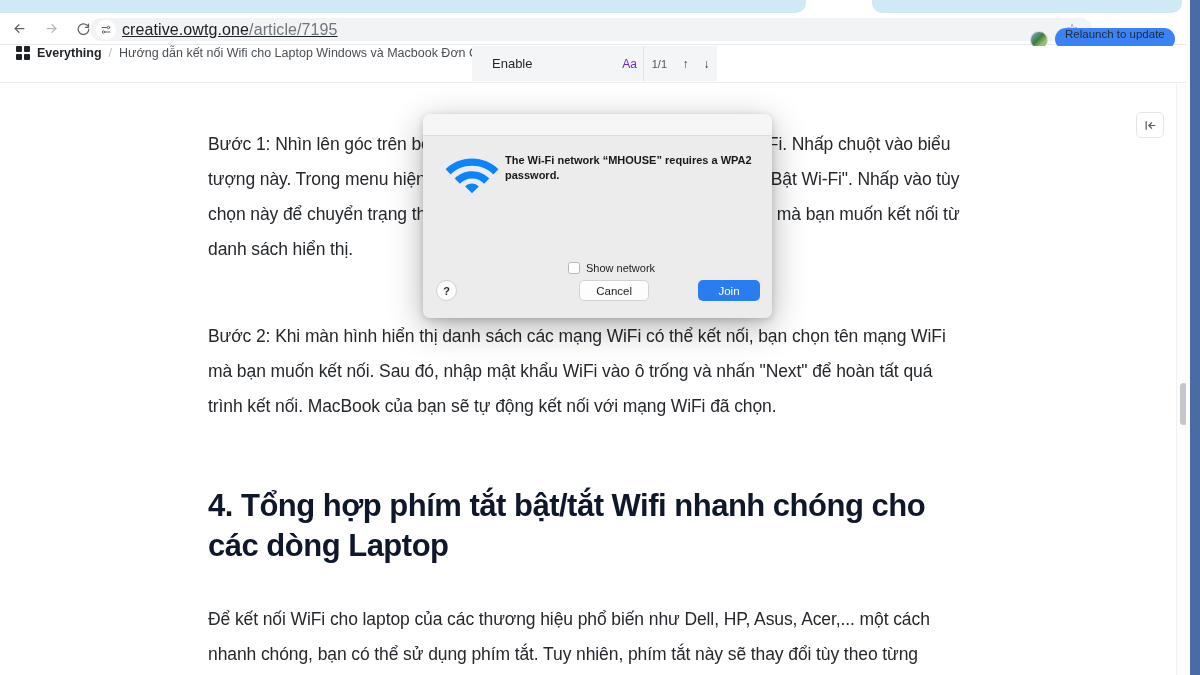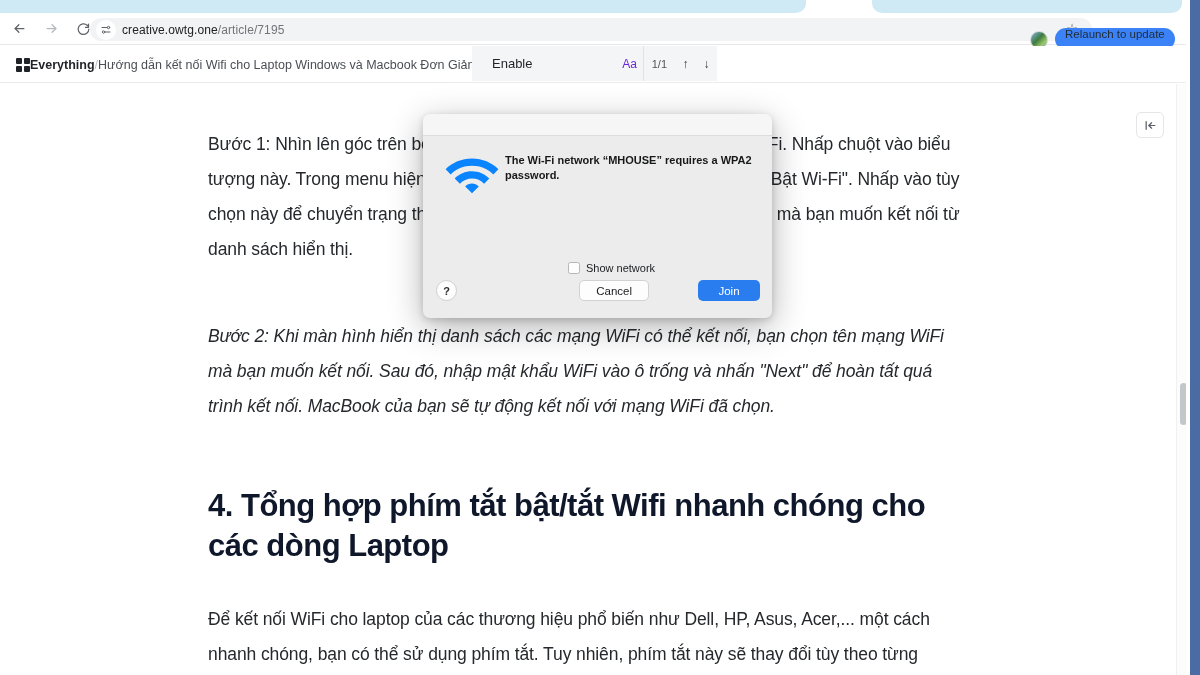--- a/index.html
+++ b/index.html
@@ -50,21 +50,21 @@
     background: #f1f3f4; border-radius: 12px;
     display: flex; align-items: center;
   }
   .url-icon {
     width: 20px; height: 20px; margin-left: 6px; margin-right: 6px;
     background: #ffffff; border-radius: 50%;
     display: flex; align-items: center; justify-content: center;
   }
   .url-icon svg { display: block; }
   .url-text {
-    font-size: 12px; color: #202124; letter-spacing: .1px; white-space: nowrap;
+    font-size: 16px; color: #202124; letter-spacing: .1px; white-space: nowrap; text-decoration: underline;
   }
   .url-text .dim { color: #70757a; }
   .star {
     position: absolute; right: 14px; top: 4px;
     font-size: 13px; color: #5f6368; line-height: 1;
   }
   .avatar {
     position: absolute; left: 1030px; top: 18px;
     width: 18px; height: 18px; border-radius: 50%;
     background: linear-gradient(135deg,#7fb7e8 0%,#3f7a3f 45%,#9cc96b 75%,#5b8fd6 100%);
@@ -84,21 +84,21 @@
   }
   .kebab i { width: 2.5px; height: 2.5px; border-radius: 50%; background: #5f6368; display:block;}
 
   
   .apptoolbar {
     position: absolute; left: 0; top: 46px; width: 1200px; height: 37px;
     background: #ffffff; border-bottom: 1px solid #ececec;
   }
   .breadcrumb {
     position: absolute; left: 16px; top: 0; height: 37px;
-    display: flex; align-items: center; 
+    display: flex; align-items: flex-start; gap: 7px;
     font-size: 12.5px; white-space: nowrap;
   }
   .grid-icon { display: grid; grid-template-columns: 6px 6px; grid-template-rows: 6px 6px; gap: 2px; }
   .grid-icon i { background: #1f2328; display:block; border-radius:1px;}
   .bc-root { font-weight: bold; color: #1f2328; font-size: 12.5px; }
   .bc-sep { color: #b9bdc2; }
   .bc-title { color: #4a4f55; font-size: 12.5px; }
 
   .findbar {
     position: absolute; left: 472px; top: 46px; width: 245px; height: 35px;
@@ -132,21 +132,21 @@
   }
   .article {
     position: absolute; left: 208px; top: 0; width: 760px;
   }
   .para {
     font-family: "Liberation Sans", sans-serif;
     font-size: 17.5px; line-height: 35px; color: #25282c;
     letter-spacing: -.1px;
   }
   .p1 { margin-top: 43px; }
-  .p2 { margin-top: 52px; font-style: italic; }
+  .p2 { margin-top: 52px; }
   .h2 {
     margin-top: 62px;
     font-size: 31px; line-height: 40px; font-weight: bold; color: #0f172a;
     letter-spacing: -.5px;
   }
   .p3 { margin-top: 36px; }
 
   .panel-toggle {
     position: absolute; left: 1136px; top: 112px;
     width: 28px; height: 26px;

